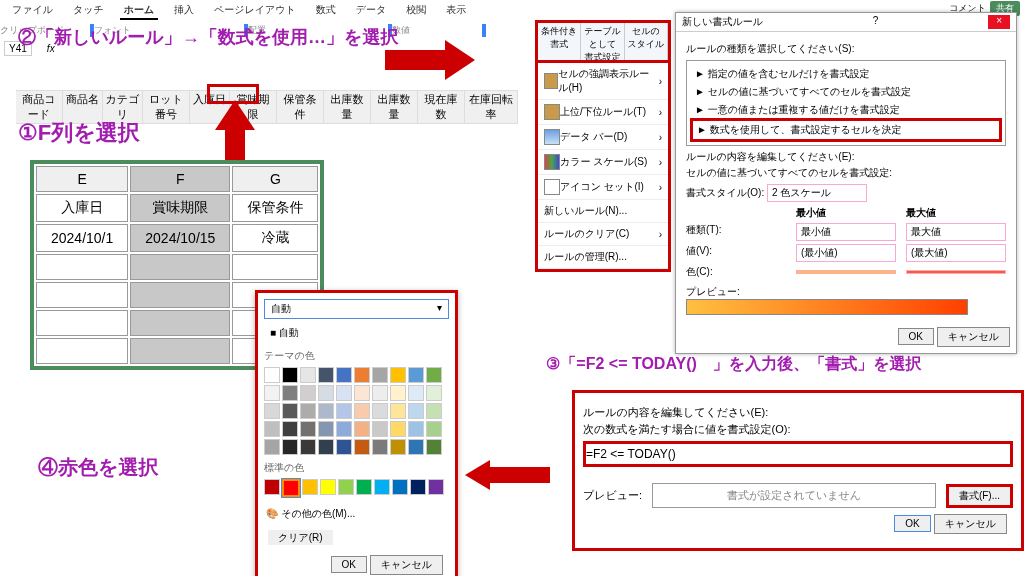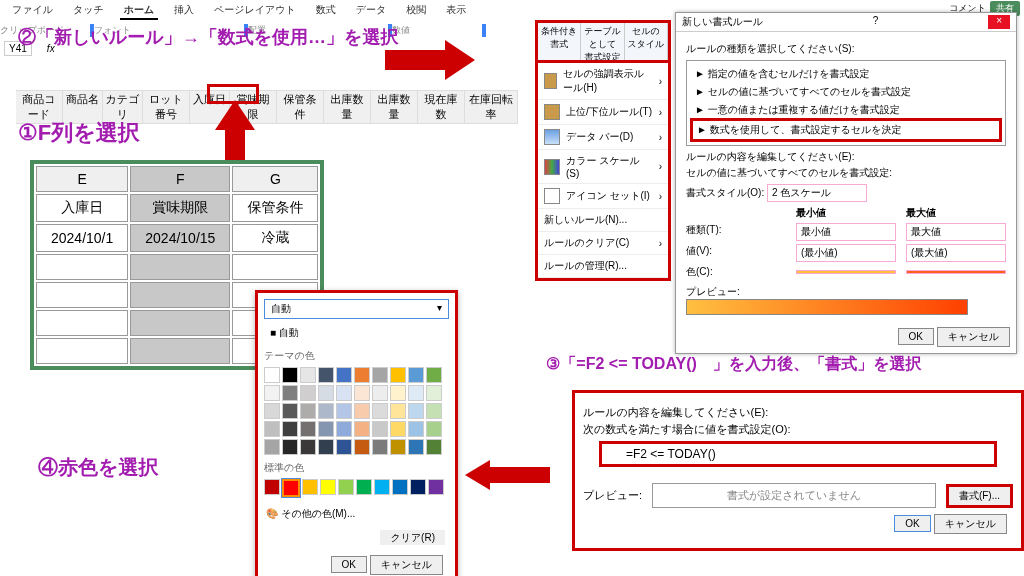--- a/index.html
+++ b/index.html
@@ -25,41 +25,41 @@
 .fat-arrow.right1{left:445px;top:40px;border-top:20px solid transparent;border-bottom:20px solid transparent;border-left:30px solid #c00}
 .fat-arrow.right1::before{content:"";position:absolute;left:-90px;top:-10px;width:60px;height:20px;background:#c00}
 .fat-arrow.right2{left:640px;top:140px;border-top:15px solid transparent;border-bottom:15px solid transparent;border-left:25px solid #c00}
 .fat-arrow.left1{left:465px;top:460px;border-top:15px solid transparent;border-bottom:15px solid transparent;border-right:25px solid #c00}
 .fat-arrow.left1::after{content:"";position:absolute;left:25px;top:-8px;width:60px;height:16px;background:#c00}
 .zoom-table{position:absolute;top:160px;left:30px;border:4px solid #4a8c5c;background:#fff}
 .zoom-table td,.zoom-table th{border:1px solid #999;padding:4px 14px;font-size:14px;text-align:center}
 .zoom-table th{background:#efefef;font-weight:normal}
 .zoom-table .sel{background:#c8c8c8}
 .dropdown-menu{position:absolute;top:60px;left:535px;width:130px;background:#fff;border:3px solid #c00;font-size:10px}
-.dm-item{padding:4px 6px;display:flex;align-items:center;gap:6px;border-bottom:1px solid #eee}
+.dm-item{padding:4px 6px;display:flex;align-items:center;border-bottom:1px solid #eee}
 .dm-icon{width:14px;height:14px;display:inline-block;background:#c99a4a;border:1px solid #888}
 .dm-icon.b{background:linear-gradient(#6aa0e0,#c8e0f9)}
 .dm-icon.c{background:linear-gradient(90deg,#d44,#4a4,#44d)}
 .dm-icon.d{background:#fff}
 .ribbon-snip{position:absolute;top:20px;left:535px;width:130px;height:38px;border:3px solid #c00;background:#f3f6fb;display:flex;font-size:9px;text-align:center}
 .ribbon-snip div{flex:1;padding:2px;border-right:1px solid #ccc}
 .rule-dialog{position:absolute;top:12px;left:675px;width:340px;background:#fff;border:1px solid #999;box-shadow:0 0 4px rgba(0,0,0,.3);font-size:10px}
 .rd-title{background:#fff;padding:2px 6px;border-bottom:1px solid #ccc;display:flex;justify-content:space-between}
 .rd-body{padding:6px 10px}
 .rd-list{border:1px solid #999;padding:4px;margin:4px 0}
 .rd-list div{padding:2px 4px}
 .rd-list .hl{border:3px solid #c00;margin:-1px}
 .lbl{margin:4px 0 2px}
 .sel-box{border:1px solid #f9a8d4;padding:1px 4px;display:inline-block;min-width:90px;background:#fff}
 .grad{display:inline-block;width:130px;height:14px;background:linear-gradient(90deg,#ffc040,#ff8020,#ff4000);border:1px solid #888;vertical-align:middle}
 .grad.full{width:280px}
 .btn{border:1px solid #888;background:#efefef;padding:2px 10px;font-size:10px}
 .btns{text-align:right;padding:6px}
 .formula-dialog{position:absolute;top:390px;left:572px;width:430px;background:#fff;border:3px solid #c00;font-size:11px;padding:8px}
-.formula-input{border:3px solid #c00;padding:3px 24px;margin:4px 16px;font-size:12px}
+.formula-input{border:3px solid #c00;padding:3px 0;margin:4px 0;font-size:12px}
 .preview-row{display:flex;align-items:center;gap:10px;margin-top:16px}
 .preview-box{flex:1;border:1px solid #999;text-align:center;padding:4px;color:#888}
 .fmt-btn{border:3px solid #c00}
 .color-picker{position:absolute;top:290px;left:255px;width:185px;background:#fff;border:3px solid #c00;padding:6px;font-size:10px;box-shadow:0 2px 6px rgba(0,0,0,.3)}
 .auto-row{border:1px solid #4a8cdd;padding:2px 6px;display:flex;justify-content:space-between;margin-bottom:4px}
 .swatches{display:flex;flex-wrap:wrap;gap:2px;margin:4px 0}
 .sw{width:14px;height:14px;border:1px solid #ccc}
 .sw.sel-red{border:2px solid #ff8c00;outline:1px solid #4a8cdd}
 .section-lbl{color:#666;margin:6px 0 2px;font-size:10px}
 .close-x{background:#e81123;color:#fff;padding:0 8px;font-size:10px}
@@ -329,17 +329,17 @@
       <span class="sw" style="background:#ffc000"></span>
       <span class="sw" style="background:#ffff00"></span>
       <span class="sw" style="background:#92d050"></span>
       <span class="sw" style="background:#00b050"></span>
       <span class="sw" style="background:#00b0f0"></span>
       <span class="sw" style="background:#0070c0"></span>
       <span class="sw" style="background:#002060"></span>
       <span class="sw" style="background:#7030a0"></span>
   </div>
   <div style="padding:6px 2px">🎨 <span>その他の色(M)...</span></div>
-  <div style="text-align:right;padding:4px"><span class="btn" style="border:0">クリア(R)</span></div>
+  <div style="padding:4px"><span class="btn" style="border:0">クリア(R)</span></div>
   <div class="btns"><button class="btn">OK</button> <button class="btn">キャンセル</button></div>
 </div>
 
 
 
 </body></html>

